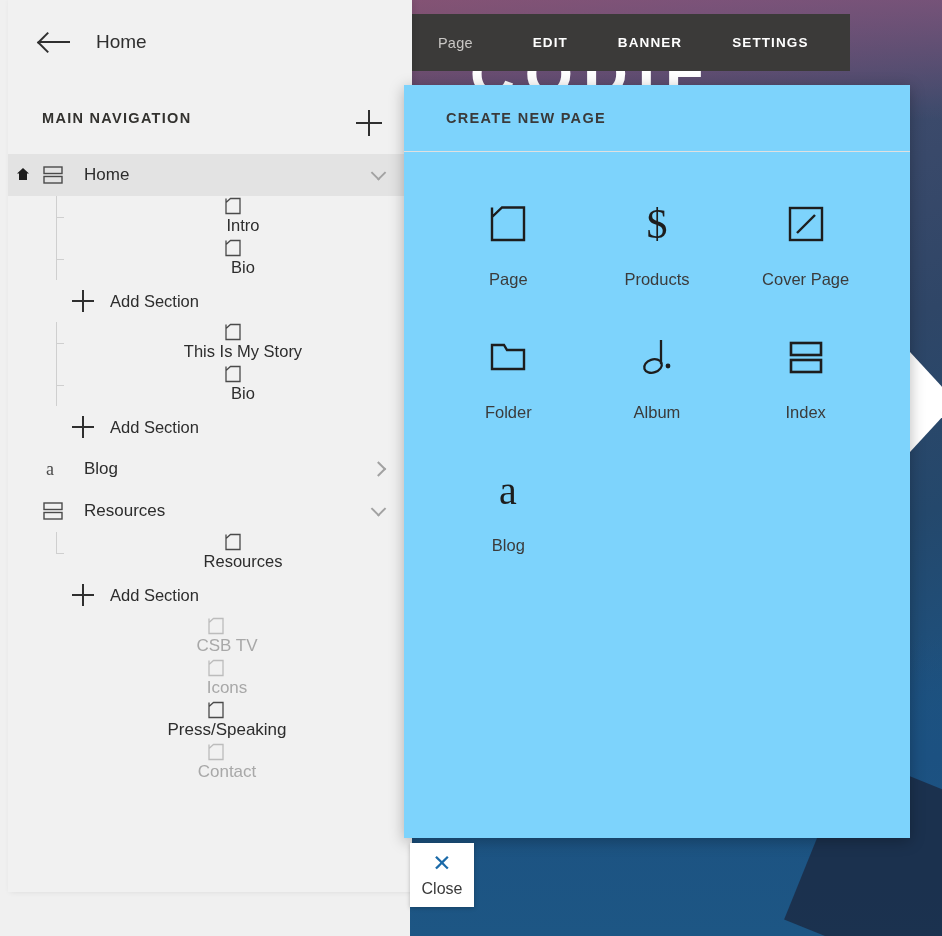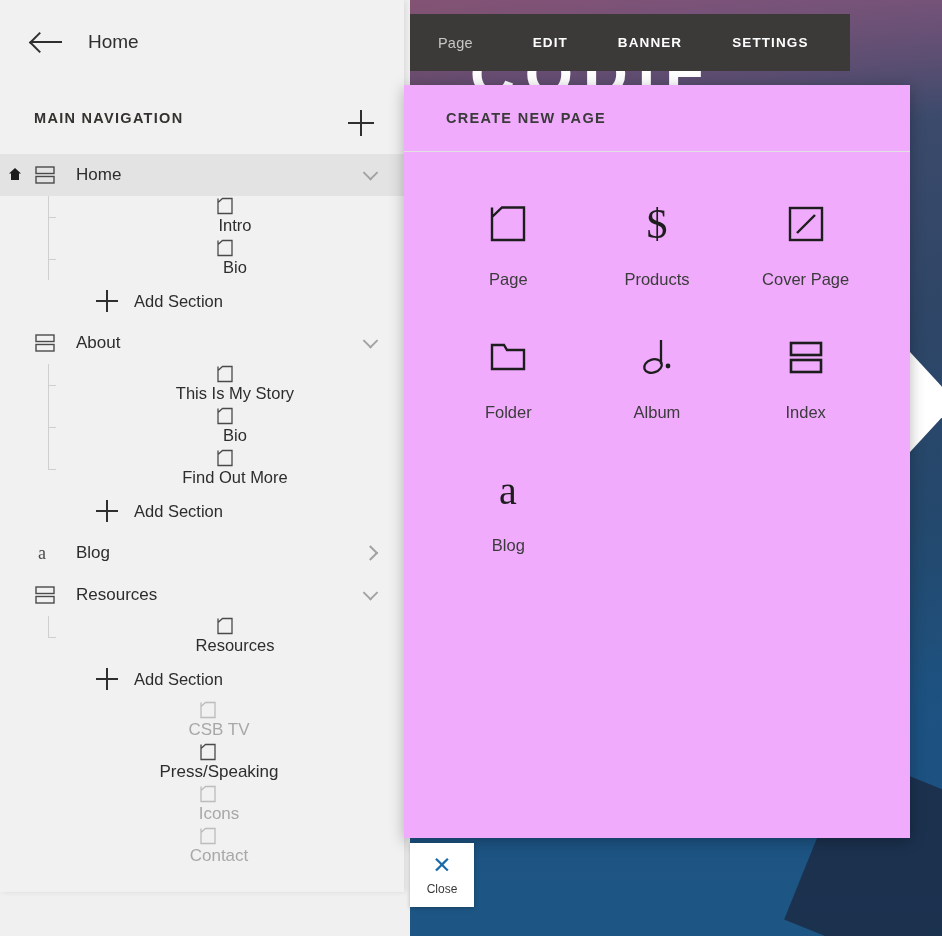--- a/index.html
+++ b/index.html
@@ -63,21 +63,21 @@
   .toolbar .tb-label {
     color: #c9c7c5; font-size: 14.5px; letter-spacing: .2px; margin-right: 60px;
   }
   .toolbar .tb-item {
     color: #ffffff; font-size: 13.5px; font-weight: 700; letter-spacing: 1.1px;
     margin-right: 50px; cursor: pointer;
   }
 
   
   .sidebar {
-    position: absolute; left: 0; top: 0; width: 404px; height: 892px;
+    position: absolute; left: 8px; top: 0; width: 404px; height: 892px;
     background: #f1f1f1; box-shadow: 2px 0 6px rgba(0,0,0,.09);
     overflow: hidden;
   }
   .sb-back {
     display: flex; align-items: center; height: 84px; padding-left: 32px; cursor: pointer;
   }
   .sb-back .arrow { width: 30px; height: 22px; position: relative; margin-right: 26px; }
   .sb-back .arrow::before {
     content: ""; position: absolute; left: 0; top: 10px; width: 30px; height: 2px; background: #2f2f2f;
   }
@@ -123,33 +123,33 @@
   .child-row .label { font-size: 16.5px; }
   .child-row .icon { margin-right: 14px; }
   .tree-line {
     position: absolute; left: 48px; top: 0; width: 1px; height: 42px; background: #cfcfcf;
   }
   .tree-line.last { height: 21px; }
   .tree-tick {
     position: absolute; left: 48px; top: 21px; width: 8px; height: 1px; background: #cfcfcf;
   }
 
-  .add-row { display: flex; align-items: center; height: 42px; padding-left: 64px; cursor: pointer; margin-left: 32px; }
+  .add-row { display: flex; align-items: center; height: 42px; padding-left: 64px; cursor: pointer; }
   .add-row .p { width: 22px; height: 22px; position: relative; margin-right: 16px; }
   .add-row .p::before { content:""; position:absolute; left:0; top:10px; width:22px; height:2.2px; background:#2f2f2f; }
   .add-row .p::after { content:""; position:absolute; top:0; left:10px; height:22px; width:2.2px; background:#2f2f2f; }
   .add-row .label { font-size: 16.5px; color: #2d2d2d; }
 
   .flat-row { padding-left: 34px; flex-direction: column; }
   .flat-row .icon { margin-right: 16px; }
 
   
   .modal {
     position: absolute; left: 404px; top: 85px; width: 506px; height: 753px;
-    background: #f0abfc; box-shadow: 0 3px 14px rgba(0,0,0,.28);
+    background: #7dd3fc; box-shadow: 0 3px 14px rgba(0,0,0,.28);
   }
   .modal-head {
     height: 67px; display: flex; align-items: center; padding-left: 42px;
     border-bottom: 1px solid #e0e0e0;
   }
   .modal-head .t {
     font-size: 14.5px; font-weight: 700; letter-spacing: 1.3px; color: #3a3a3a;
   }
   .grid {
     display: grid; grid-template-columns: repeat(3, 1fr);
@@ -159,21 +159,21 @@
   .cell .glyph { height: 56px; display: flex; align-items: center; justify-content: center; }
   .cell .cap { margin-top: 18px; font-size: 16.5px; color: #3b3b3b; }
 
   .close-btn {
     position: absolute; left: 410px; top: 843px; width: 64px; height: 64px;
     background: #ffffff; box-shadow: 0 1px 4px rgba(0,0,0,.25);
     display: flex; flex-direction: column; align-items: center; justify-content: center;
     cursor: pointer;
   }
   .close-btn .x { font-size: 23px; color: #1b6aa8; line-height: 1; font-weight: 400; }
-  .close-btn .cl { font-size: 12px; color: #3a3a3a; margin-top: 5px; }
+  .close-btn .cl { font-size: 16px; color: #3a3a3a; margin-top: 5px; }
 </style>
 </head>
 <body>
 
 <div class="screen">
 
   <div class="site-bg">
     <div class="haze"></div>
     <div class="banner-word">CODIE</div>
     <div class="chevron-mark"></div>
@@ -236,132 +236,112 @@
       </span>
       <span class="label">Bio</span>
     </div>
 
 
     <div class="add-row">
       <span class="p"></span>
       <span class="label">Add Section</span>
     </div>
 
+
+    <div class="nav-row child-row">
+      <span class="tree-line"></span>
+      <span class="tree-tick"></span>
+      <span class="icon">
+        <svg width="20" height="20" viewBox="0 0 20 20">
+          <path d="M3 2.5 L3 17.5 L17 17.5 L17 2.5 L7.5 2.5 L3 6.5 Z" fill="none" stroke="#4a4a4a" stroke-width="1.3"></path>
+        </svg>
+      </span>
+      <span class="label">This Is My Story</span>
+    </div>
+
+    <div class="nav-row child-row">
+      <span class="tree-line"></span>
+      <span class="tree-tick"></span>
+      <span class="icon">
+        <svg width="20" height="20" viewBox="0 0 20 20">
+          <path d="M3 2.5 L3 17.5 L17 17.5 L17 2.5 L7.5 2.5 L3 6.5 Z" fill="none" stroke="#4a4a4a" stroke-width="1.3"></path>
+        </svg>
+      </span>
+      <span class="label">Bio</span>
+    </div>
+
+
+    <div class="add-row">
+      <span class="p"></span>
+      <span class="label">Add Section</span>
+    </div>
+
+    <div class="nav-row">
+      <span class="icon">
+        <svg width="22" height="22" viewBox="0 0 22 22">
+          <text x="4" y="17" font-family="Liberation Serif, serif" font-size="18" fill="#4a4a4a">a</text>
+        </svg>
+      </span>
+      <span class="label">Blog</span>
+      <span class="chev right"></span>
+    </div>
+
     <div class="nav-row">
       <span class="icon">
         <svg width="22" height="22" viewBox="0 0 22 22">
           <rect x="2" y="3" width="18" height="6.5" fill="none" stroke="#4a4a4a" stroke-width="1.4"></rect>
           <rect x="2" y="12.5" width="18" height="6.5" fill="none" stroke="#4a4a4a" stroke-width="1.4"></rect>
         </svg>
       </span>
-      <span class="label">About</span>
+      <span class="label">Resources</span>
       <span class="chev down"></span>
-    </div>
-
-    <div class="nav-row child-row">
-      <span class="tree-line"></span>
-      <span class="tree-tick"></span>
-      <span class="icon">
-        <svg width="20" height="20" viewBox="0 0 20 20">
-          <path d="M3 2.5 L3 17.5 L17 17.5 L17 2.5 L7.5 2.5 L3 6.5 Z" fill="none" stroke="#4a4a4a" stroke-width="1.3"></path>
-        </svg>
-      </span>
-      <span class="label">This Is My Story</span>
-    </div>
-
-    <div class="nav-row child-row">
-      <span class="tree-line"></span>
-      <span class="tree-tick"></span>
-      <span class="icon">
-        <svg width="20" height="20" viewBox="0 0 20 20">
-          <path d="M3 2.5 L3 17.5 L17 17.5 L17 2.5 L7.5 2.5 L3 6.5 Z" fill="none" stroke="#4a4a4a" stroke-width="1.3"></path>
-        </svg>
-      </span>
-      <span class="label">Bio</span>
     </div>
 
     <div class="nav-row child-row">
       <span class="tree-line last"></span>
       <span class="tree-tick"></span>
       <span class="icon">
         <svg width="20" height="20" viewBox="0 0 20 20">
           <path d="M3 2.5 L3 17.5 L17 17.5 L17 2.5 L7.5 2.5 L3 6.5 Z" fill="none" stroke="#4a4a4a" stroke-width="1.3"></path>
         </svg>
       </span>
-      <span class="label">Find Out More</span>
+      <span class="label">Resources</span>
     </div>
 
     <div class="add-row">
       <span class="p"></span>
       <span class="label">Add Section</span>
     </div>
 
-    <div class="nav-row">
-      <span class="icon">
-        <svg width="22" height="22" viewBox="0 0 22 22">
-          <text x="4" y="17" font-family="Liberation Serif, serif" font-size="18" fill="#4a4a4a">a</text>
-        </svg>
-      </span>
-      <span class="label">Blog</span>
-      <span class="chev right"></span>
-    </div>
-
-    <div class="nav-row">
-      <span class="icon">
-        <svg width="22" height="22" viewBox="0 0 22 22">
-          <rect x="2" y="3" width="18" height="6.5" fill="none" stroke="#4a4a4a" stroke-width="1.4"></rect>
-          <rect x="2" y="12.5" width="18" height="6.5" fill="none" stroke="#4a4a4a" stroke-width="1.4"></rect>
-        </svg>
-      </span>
-      <span class="label">Resources</span>
-      <span class="chev down"></span>
-    </div>
-
-    <div class="nav-row child-row">
-      <span class="tree-line last"></span>
-      <span class="tree-tick"></span>
-      <span class="icon">
-        <svg width="20" height="20" viewBox="0 0 20 20">
-          <path d="M3 2.5 L3 17.5 L17 17.5 L17 2.5 L7.5 2.5 L3 6.5 Z" fill="none" stroke="#4a4a4a" stroke-width="1.3"></path>
-        </svg>
-      </span>
-      <span class="label">Resources</span>
-    </div>
-
-    <div class="add-row">
-      <span class="p"></span>
-      <span class="label">Add Section</span>
-    </div>
-
     <div class="nav-row flat-row dim">
       <span class="icon">
         <svg width="20" height="20" viewBox="0 0 20 20">
           <path d="M3 2.5 L3 17.5 L17 17.5 L17 2.5 L7.5 2.5 L3 6.5 Z" fill="none" stroke="#bcbcbc" stroke-width="1.3"></path>
         </svg>
       </span>
       <span class="label">CSB TV</span>
     </div>
 
 
+    <div class="nav-row flat-row dim">
+      <span class="icon">
+        <svg width="20" height="20" viewBox="0 0 20 20">
+          <path d="M3 2.5 L3 17.5 L17 17.5 L17 2.5 L7.5 2.5 L3 6.5 Z" fill="none" stroke="#bcbcbc" stroke-width="1.3"></path>
+        </svg>
+      </span>
+      <span class="label">Icons</span>
+    </div>
+
     <div class="nav-row flat-row">
       <span class="icon">
         <svg width="20" height="20" viewBox="0 0 20 20">
           <path d="M3 2.5 L3 17.5 L17 17.5 L17 2.5 L7.5 2.5 L3 6.5 Z" fill="none" stroke="#4a4a4a" stroke-width="1.3"></path>
         </svg>
       </span>
       <span class="label">Press/Speaking</span>
-    </div>
-
-    <div class="nav-row flat-row dim">
-      <span class="icon">
-        <svg width="20" height="20" viewBox="0 0 20 20">
-          <path d="M3 2.5 L3 17.5 L17 17.5 L17 2.5 L7.5 2.5 L3 6.5 Z" fill="none" stroke="#bcbcbc" stroke-width="1.3"></path>
-        </svg>
-      </span>
-      <span class="label">Icons</span>
     </div>
 
     <div class="nav-row flat-row dim">
       <span class="icon">
         <svg width="20" height="20" viewBox="0 0 20 20">
           <path d="M3 2.5 L3 17.5 L17 17.5 L17 2.5 L7.5 2.5 L3 6.5 Z" fill="none" stroke="#bcbcbc" stroke-width="1.3"></path>
         </svg>
       </span>
       <span class="label">Contact</span>
     </div>

